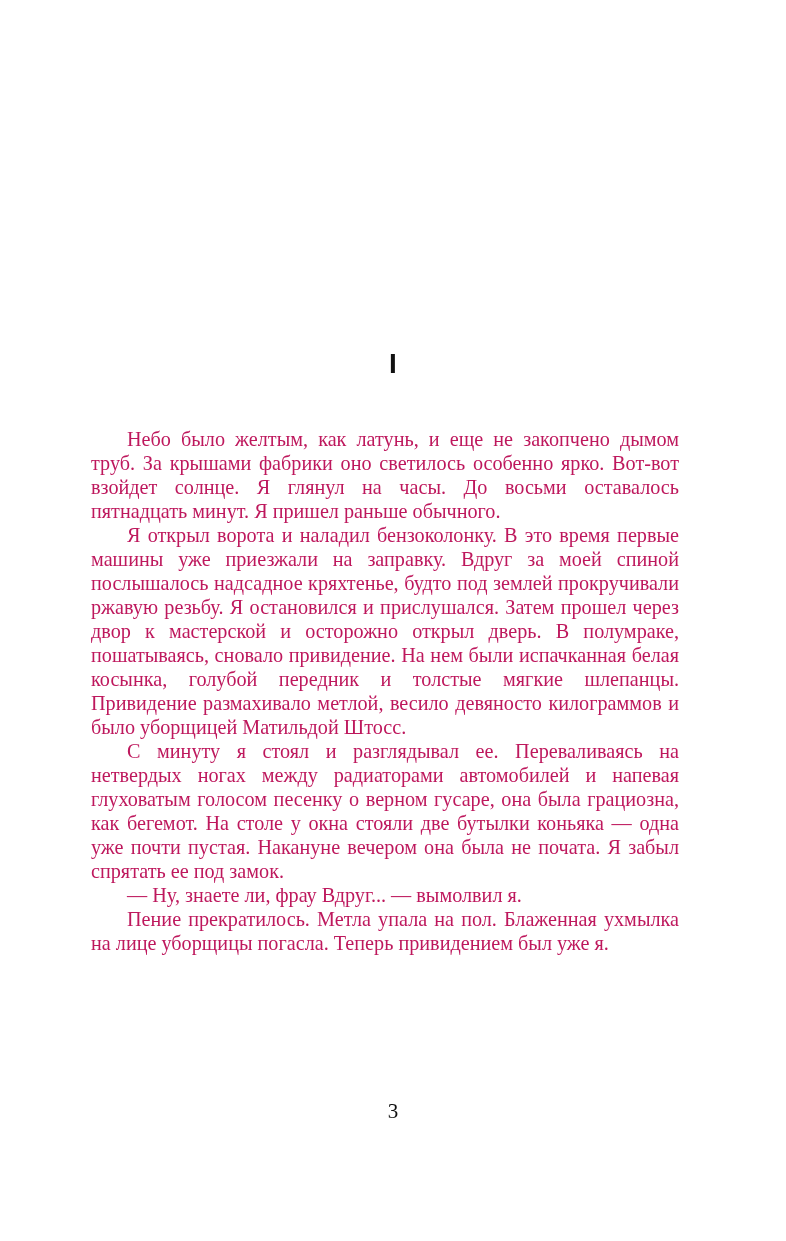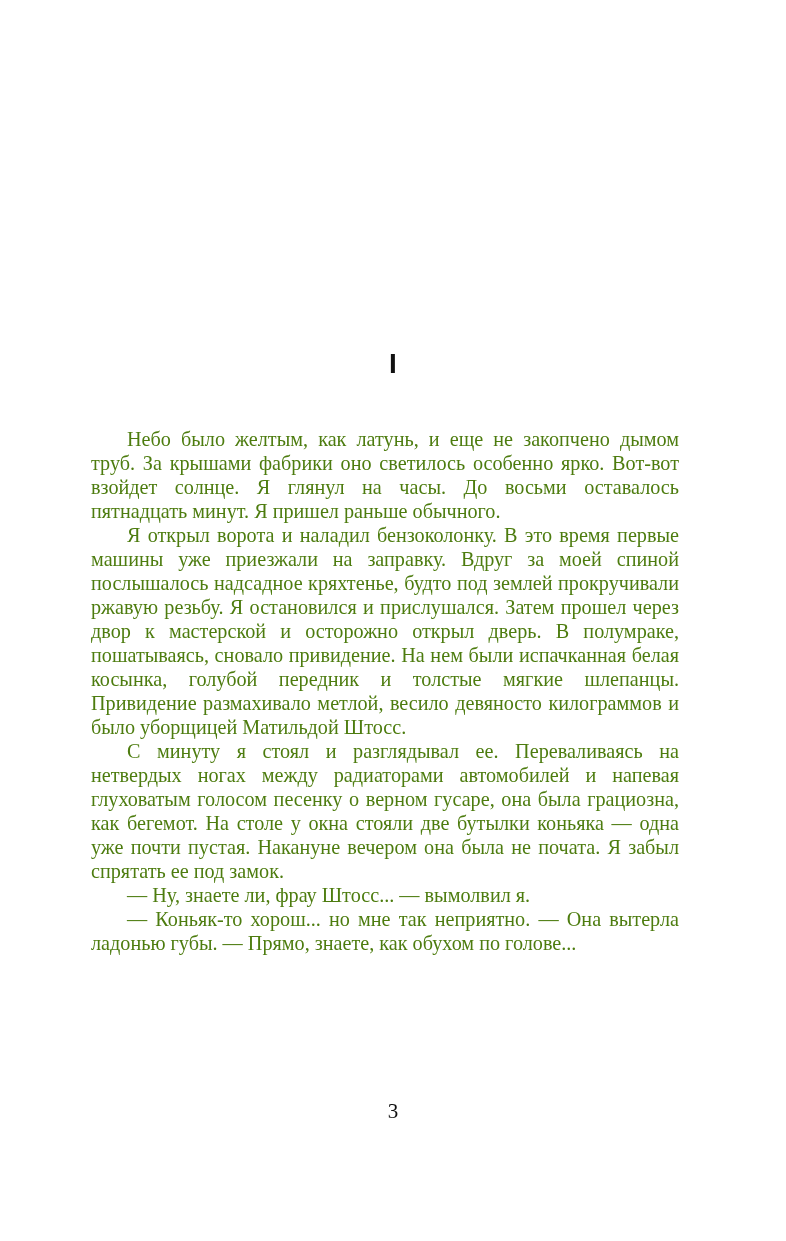--- a/index.html
+++ b/index.html
@@ -34,21 +34,21 @@
       color: #111111;
     }
     .text-body {
       position: absolute;
       left: 91px;
       top: 427px;
       width: 588px;
       font-family: "Liberation Serif", serif;
       font-size: 20.2px;
       line-height: 24px;
-      color: #4d7c0f;
+      color: #be185d;
     }
     .paragraph {
       margin: 0;
       text-indent: 36px;
       text-align: justify;
       hyphens: manual;
     }
     .page-number {
       position: absolute;
       left: 0;
@@ -65,19 +65,19 @@
 <body>
 
 <div class="page">
 
   <div class="chapter-heading">I</div>
 
   <div class="text-body">
     <p class="paragraph">Небо было желтым, как латунь, и еще не закопчено дымом труб. За крышами фабрики оно светилось особенно ярко. Вот-вот взойдет солнце. Я глянул на часы. До восьми оставалось пятнадцать минут. Я пришел раньше обычного.</p>
     <p class="paragraph">Я открыл ворота и наладил бензоколонку. В это время первые машины уже приезжали на заправку. Вдруг за моей спиной послышалось надсадное кряхтенье, будто под землей прокручивали ржавую резьбу. Я остановился и прислушался. Затем прошел через двор к мастерской и осторожно открыл дверь. В полумраке, пошатываясь, сновало привидение. На нем были испачканная белая косынка, голубой передник и толстые мягкие шлепанцы. Привидение размахивало метлой, весило девяносто килограммов и было уборщицей Матильдой Штосс.</p>
     <p class="paragraph">С минуту я стоял и разглядывал ее. Переваливаясь на нетвердых ногах между радиаторами автомобилей и напевая глуховатым голосом песенку о верном гусаре, она была грациозна, как бегемот. На столе у окна стояли две бутылки коньяка — одна уже почти пустая. Накануне вечером она была не почата. Я забыл спрятать ее под замок.</p>
-    <p class="paragraph">— Ну, знаете ли, фрау Штосс... — вымолвил я.</p>
-    <p class="paragraph">— Коньяк-то хорош... но мне так неприятно. — Она вытерла ладонью губы. — Прямо, знаете, как обухом по голове...</p>
+    <p class="paragraph">— Ну, знаете ли, фрау Вдруг... — вымолвил я.</p>
+    <p class="paragraph">Пение прекратилось. Метла упала на пол. Блаженная ухмылка на лице уборщицы погасла. Теперь привидением был уже я.</p>
   </div>
 
   <div class="page-number">3</div>
 
 </div>
 
 </body></html>

